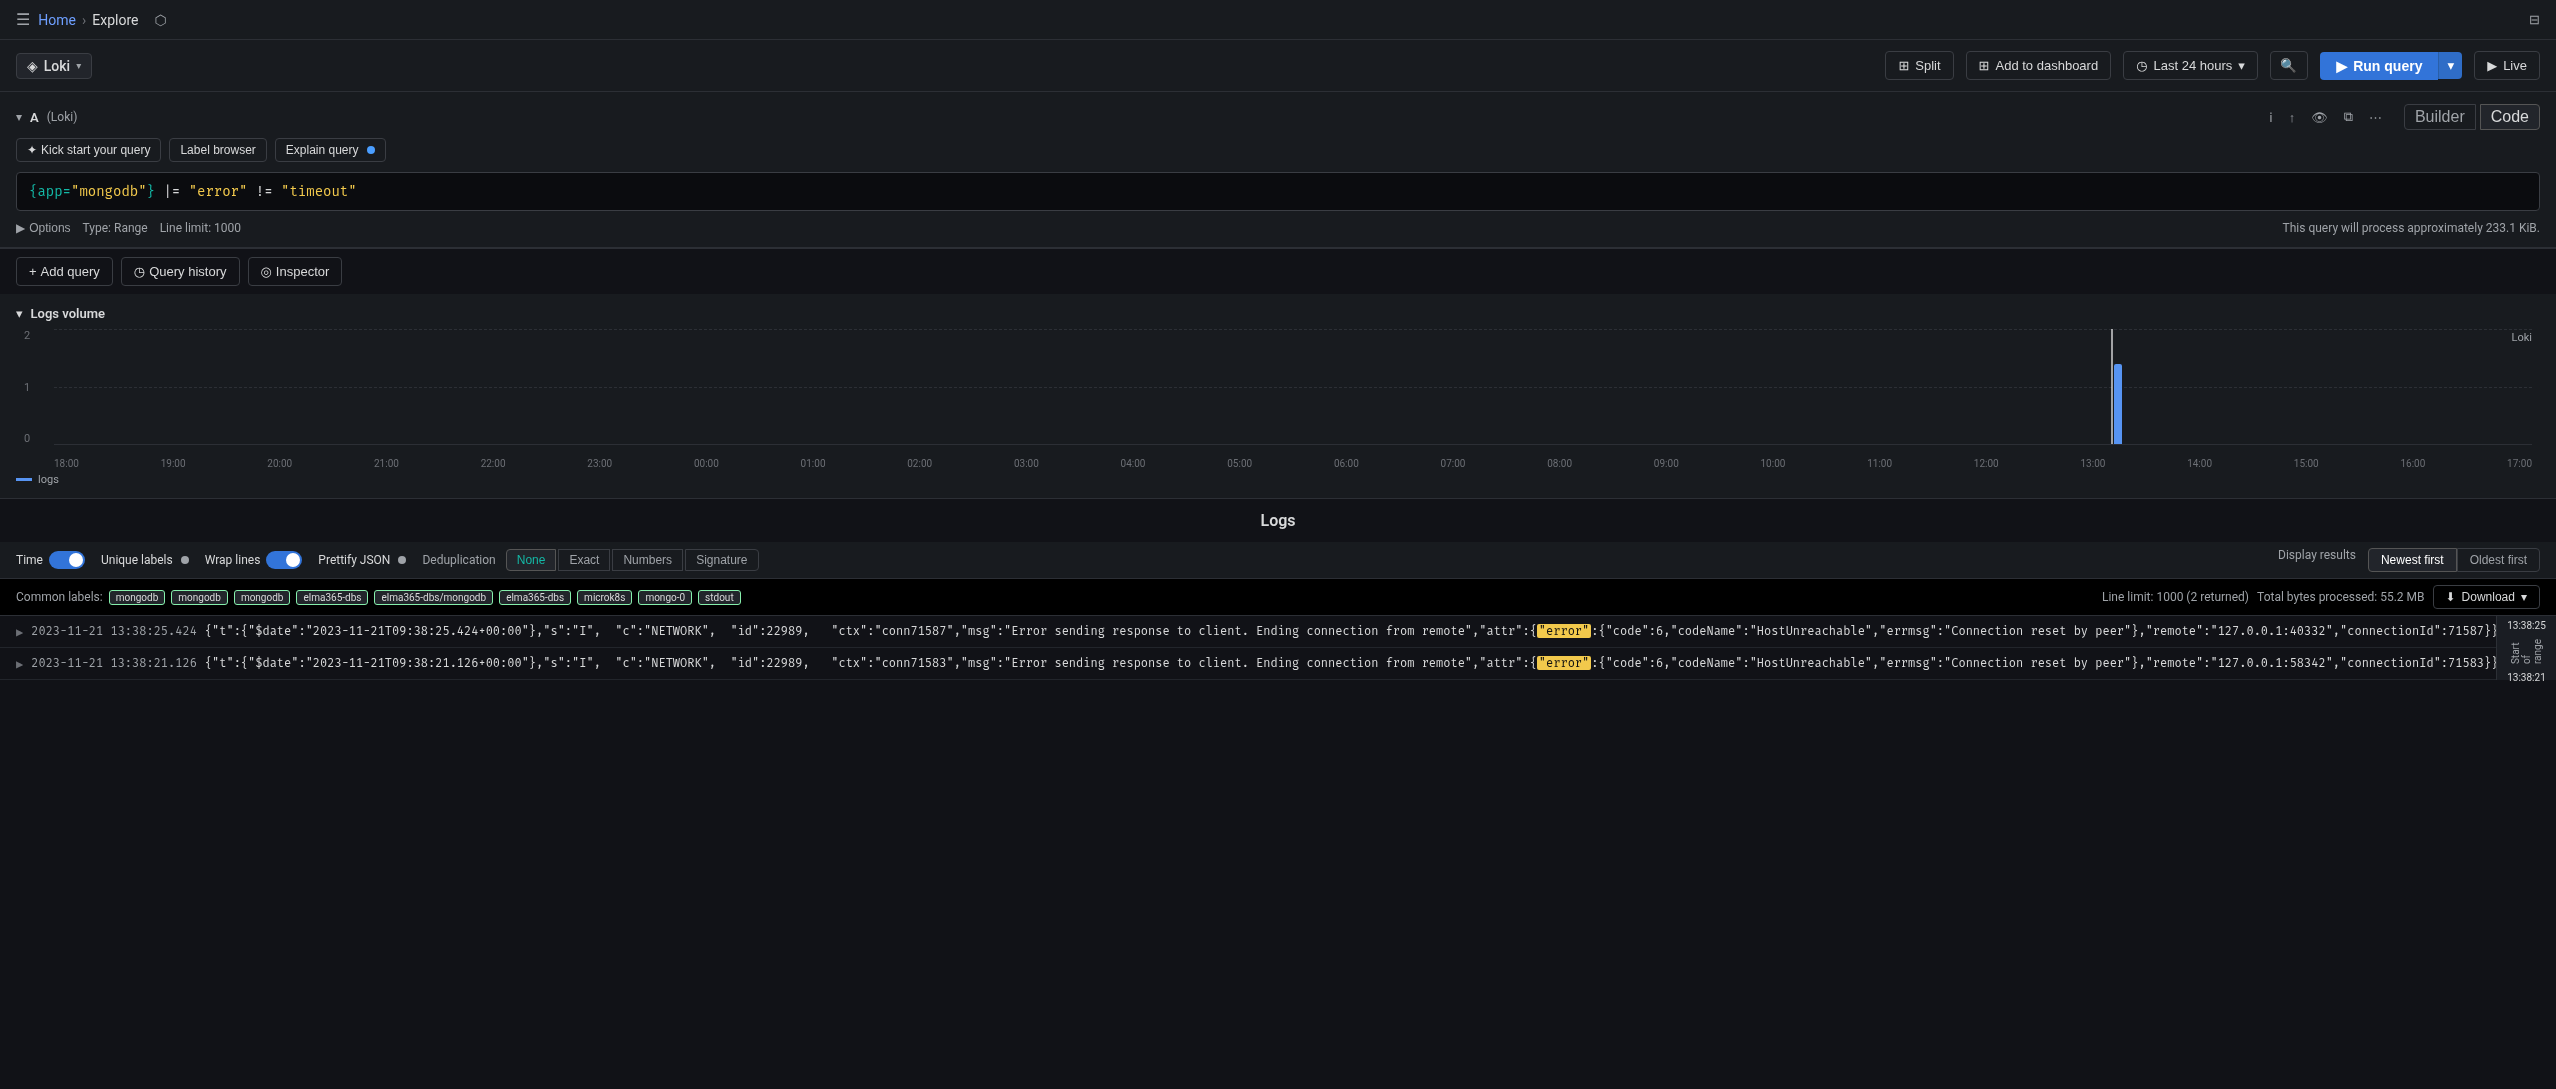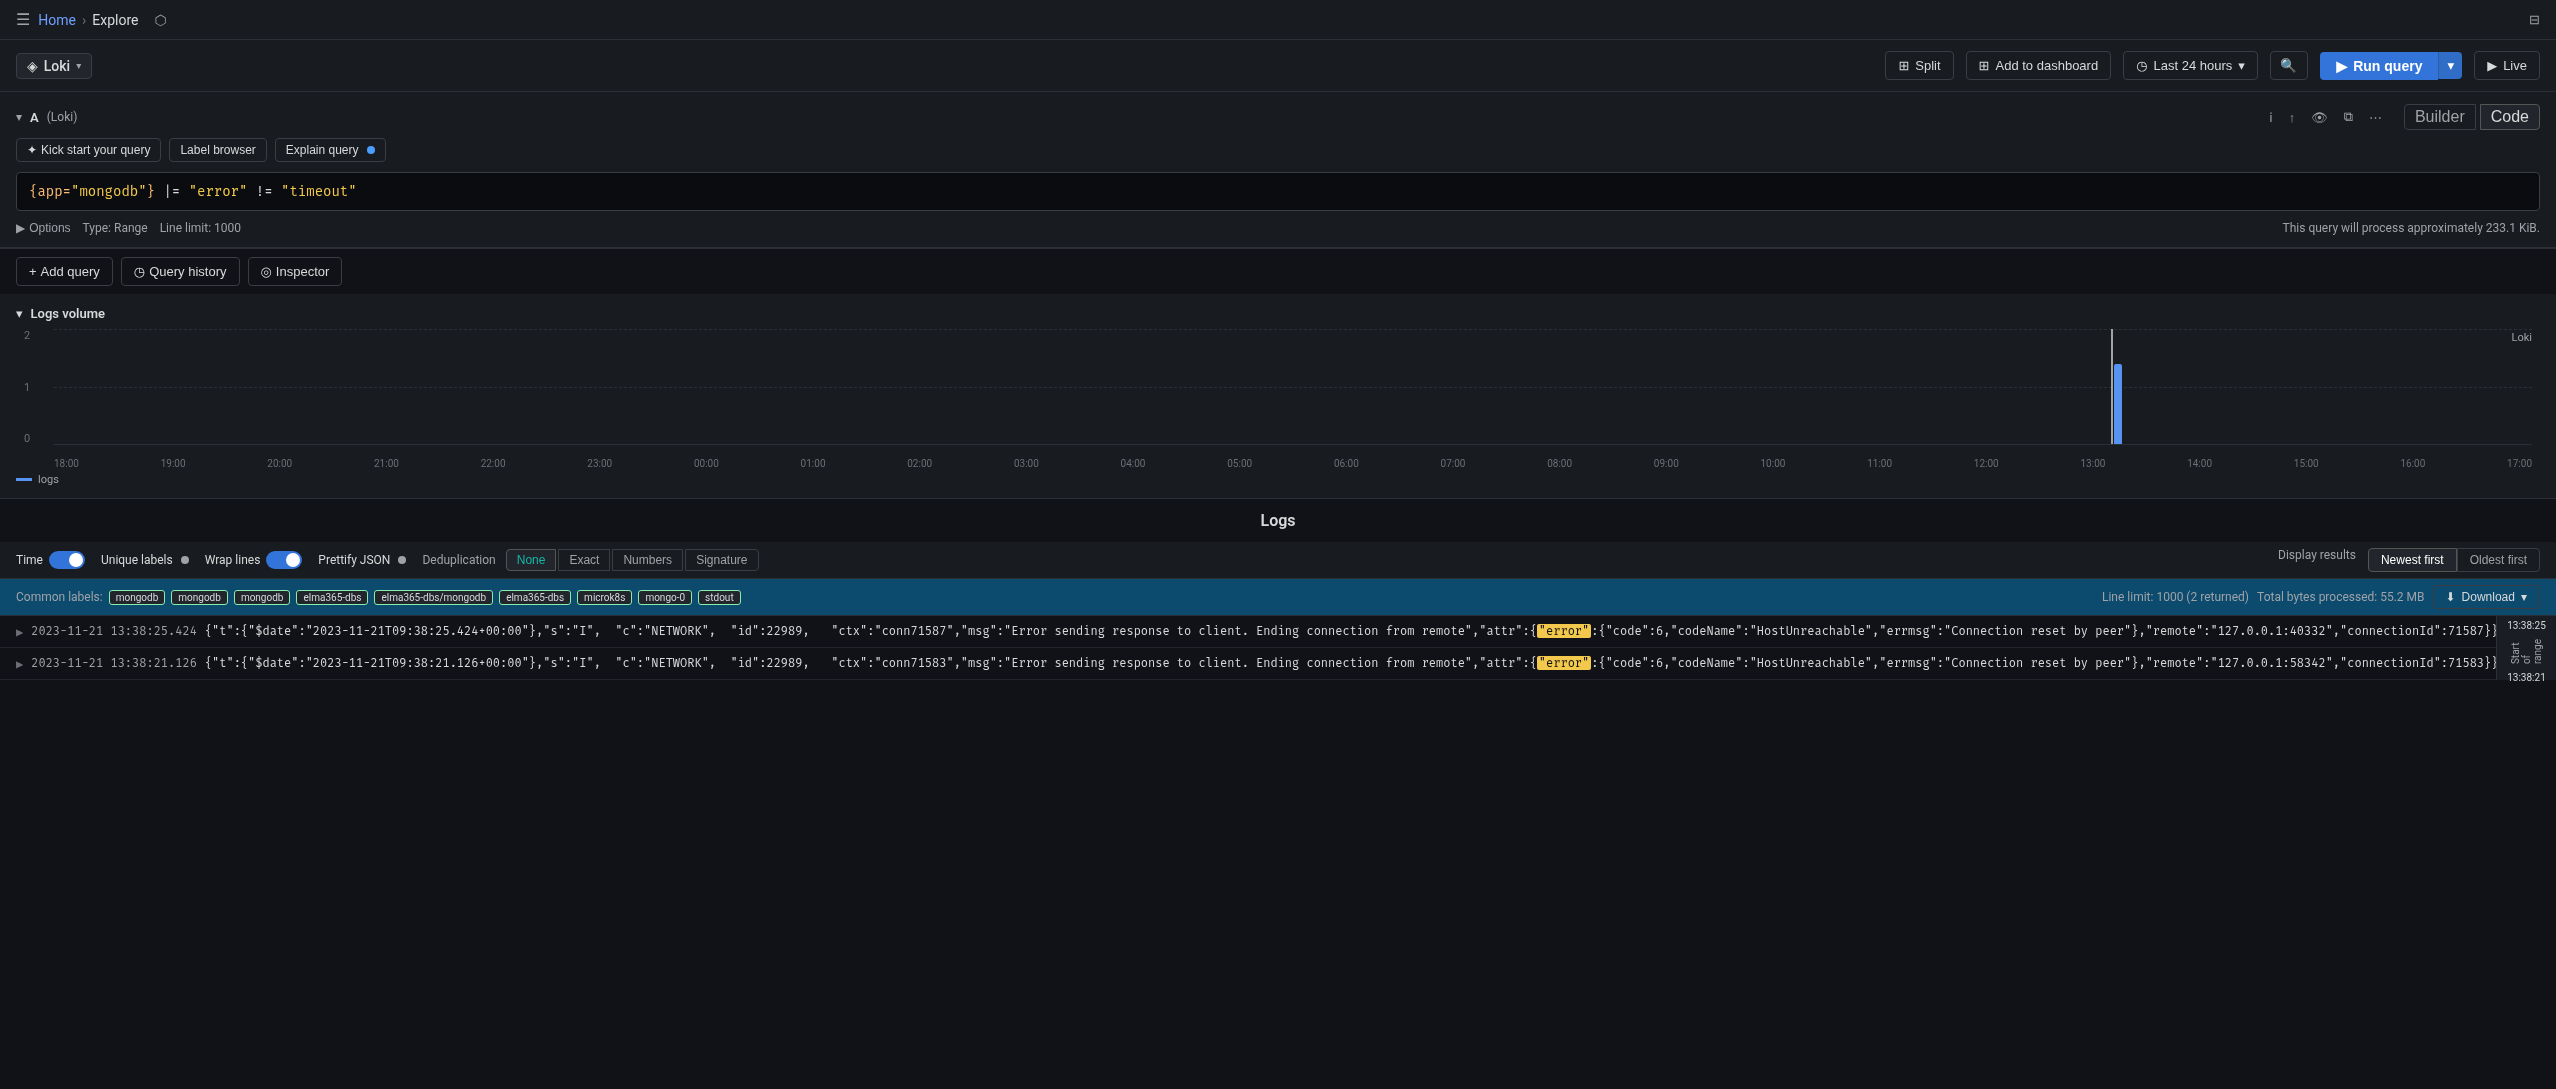--- a/index.html
+++ b/index.html
@@ -247,21 +247,21 @@
     }
     .query-input-display {
       background: #0b0c0f;
       border: 1px solid #3a3d43;
       border-radius: 4px;
       padding: 8px 12px;
       font-family: 'Fira Mono', 'Courier New', monospace;
       font-size: 14px;
       line-height: 1.5;
     }
-    .ql-attr { color: #fdba74; }
+    .ql-attr { color: #14b8a6; }
     .ql-op { color: #d8d9da; }
     .ql-val { color: #f2c94c; }
 
     .options-row {
       display: flex;
       align-items: center;
       justify-content: space-between;
       padding: 4px 16px;
     }
     .options-left {
@@ -531,21 +531,21 @@
     }
     .sort-btn:first-of-type { border-radius: 4px 0 0 4px; }
     .sort-btn:last-of-type { border-radius: 0 4px 4px 0; }
 
     
     .common-labels-bar {
       display: flex;
       align-items: center;
       justify-content: space-between;
       padding: 6px 16px;
-      background: #0c4a6e;
+      background: #000000;
       border-bottom: 1px solid #2c2f35;
     }
     .common-labels-left {
       display: flex;
       align-items: center;
       gap: 6px;
       font-size: 12px;
       color: #9fa3a8;
       flex-wrap: wrap;
     }

